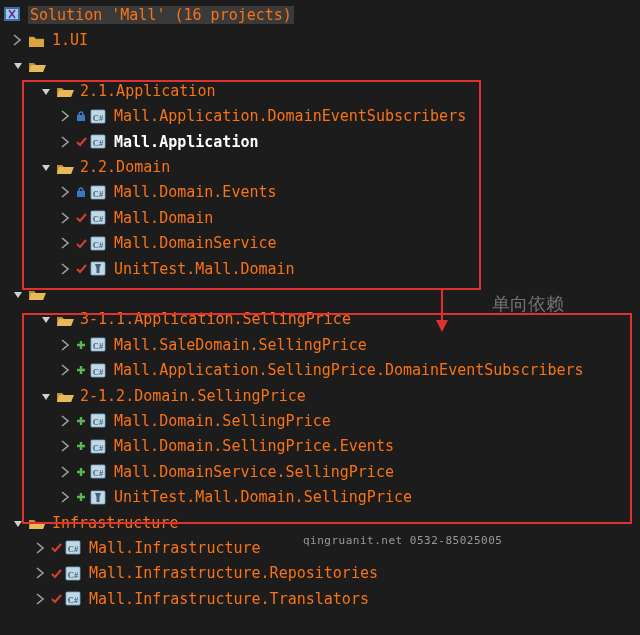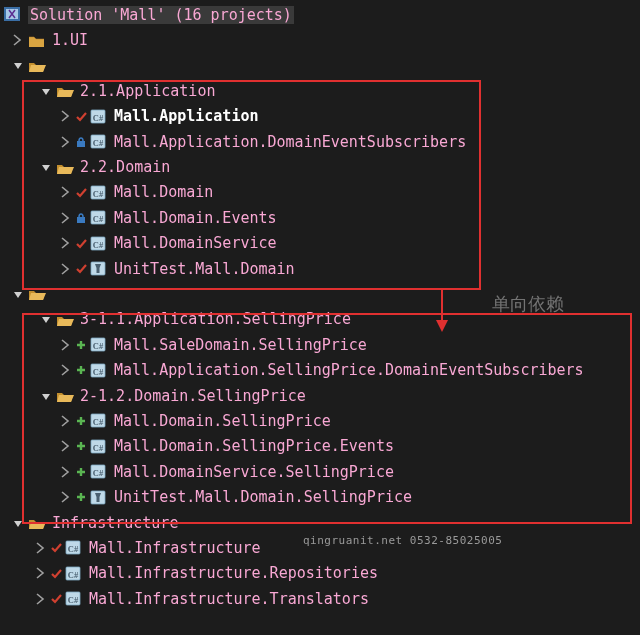--- a/index.html
+++ b/index.html
@@ -22,21 +22,21 @@
     margin-right:4px;
     display:inline-flex; align-items:center; justify-content:center;
     flex:0 0 auto;
   }
   .exp svg { display:block; }
   .ind { display:inline-block; flex:0 0 auto; }
   .icon { width:18px; height:16px; margin-right:6px; display:inline-flex; flex:0 0 auto; align-items:center;}
   .icon svg { display:block; }
   .checkbadge { width:12px; height:16px; margin-right:2px; display:inline-flex; align-items:center; flex:0 0 auto;}
   .plusbadge { width:12px; height:16px; margin-right:2px; display:inline-flex; align-items:center; flex:0 0 auto;}
-  .label { color:#f9a8d4; }
+  .label { color:#f97316; }
   .label.sel { color:#FFFFFF; font-weight:600;}
   .label.selrow { background:#3A3A3A; padding:0 2px;}
   .redbox {
     position:absolute;
     border:2px solid #E03030;
     pointer-events:none;
     z-index:50;
   }
   .anno {
     position:absolute;
@@ -161,102 +161,102 @@
     <span class="label">2.1.Application</span>
   </div>
   <div class="row">
     <span class="ind" style="width:58px"></span>
     <span class="exp">
         <svg width="12" height="14">
           <use href="#chev-right"></use>
         </svg>
       </span>
     <span class="checkbadge">
-        <svg width="11" height="11">
-          <use href="#check-red"></use>
-        </svg>
-      </span>
-    <span class="icon">
-        <svg width="16" height="15">
-          <use href="#cs-proj"></use>
-        </svg>
-      </span>
-    <span class="label sel">Mall.Application</span>
-  </div>
-  <div class="row">
-    <span class="ind" style="width:58px"></span>
-    <span class="exp">
-        <svg width="12" height="14">
-          <use href="#chev-right"></use>
-        </svg>
-      </span>
-    <span class="checkbadge">
         <svg width="10" height="12">
           <use href="#lock-blue"></use>
         </svg>
       </span>
     <span class="icon">
         <svg width="16" height="15">
           <use href="#cs-proj"></use>
         </svg>
       </span>
     <span class="label">Mall.Application.DomainEventSubscribers</span>
   </div>
+  <div class="row">
+    <span class="ind" style="width:58px"></span>
+    <span class="exp">
+        <svg width="12" height="14">
+          <use href="#chev-right"></use>
+        </svg>
+      </span>
+    <span class="checkbadge">
+        <svg width="11" height="11">
+          <use href="#check-red"></use>
+        </svg>
+      </span>
+    <span class="icon">
+        <svg width="16" height="15">
+          <use href="#cs-proj"></use>
+        </svg>
+      </span>
+    <span class="label sel">Mall.Application</span>
+  </div>
 
   <div class="row">
     <span class="ind" style="width:38px"></span>
     <span class="exp">
         <svg width="12" height="14">
           <use href="#chev-open"></use>
         </svg>
       </span>
     <span class="icon">
         <svg width="18" height="15">
           <use href="#folder-open"></use>
         </svg>
       </span>
     <span class="label">2.2.Domain</span>
-  </div>
-  <div class="row">
-    <span class="ind" style="width:58px"></span>
-    <span class="exp">
-        <svg width="12" height="14">
-          <use href="#chev-right"></use>
-        </svg>
-      </span>
-    <span class="checkbadge">
-        <svg width="11" height="11">
-          <use href="#check-red"></use>
-        </svg>
-      </span>
-    <span class="icon">
-        <svg width="16" height="15">
-          <use href="#cs-proj"></use>
-        </svg>
-      </span>
-    <span class="label">Mall.Domain</span>
   </div>
   <div class="row">
     <span class="ind" style="width:58px"></span>
     <span class="exp">
         <svg width="12" height="14">
           <use href="#chev-right"></use>
         </svg>
       </span>
     <span class="checkbadge">
         <svg width="10" height="12">
           <use href="#lock-blue"></use>
         </svg>
       </span>
     <span class="icon">
         <svg width="16" height="15">
           <use href="#cs-proj"></use>
         </svg>
       </span>
     <span class="label">Mall.Domain.Events</span>
+  </div>
+  <div class="row">
+    <span class="ind" style="width:58px"></span>
+    <span class="exp">
+        <svg width="12" height="14">
+          <use href="#chev-right"></use>
+        </svg>
+      </span>
+    <span class="checkbadge">
+        <svg width="11" height="11">
+          <use href="#check-red"></use>
+        </svg>
+      </span>
+    <span class="icon">
+        <svg width="16" height="15">
+          <use href="#cs-proj"></use>
+        </svg>
+      </span>
+    <span class="label">Mall.Domain</span>
   </div>
   <div class="row">
     <span class="ind" style="width:58px"></span>
     <span class="exp">
         <svg width="12" height="14">
           <use href="#chev-right"></use>
         </svg>
       </span>
     <span class="checkbadge">
         <svg width="11" height="11">

